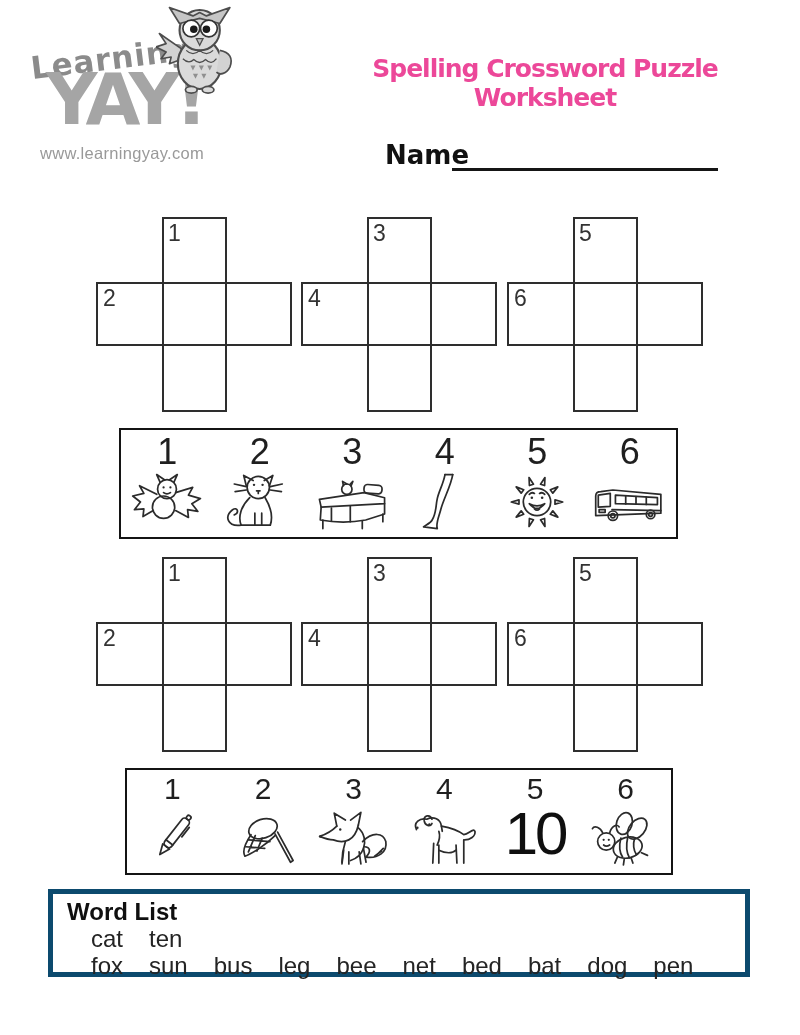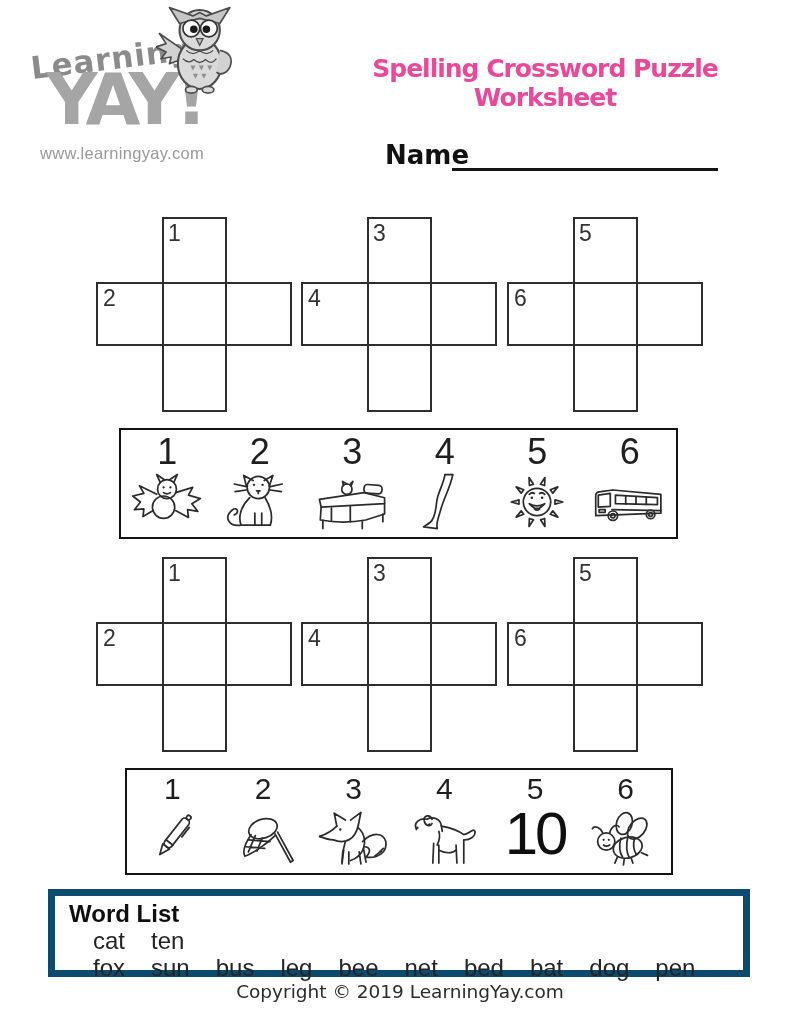--- a/index.html
+++ b/index.html
@@ -30,21 +30,21 @@
 
   
   .clue-box{position:absolute;border:2px solid #141414;box-sizing:border-box;display:flex;background:#fff;}
   .clue-item{flex:1;display:flex;flex-direction:column;align-items:center;padding-top:3px;}
   .clue-num{font-size:36px;font-weight:300;color:#1f1f1f;line-height:1.05;}
   #clue-box-2 .clue-num{font-size:30px;}
   .clue-img{display:block;margin-top:1px;}
   .ten-text{font-size:60px;font-weight:400;letter-spacing:-3px;line-height:58px;color:#0f0f0f;}
 
   
-  .wordbox{position:absolute;left:48px;top:889px;width:702px;height:88px;border:7px solid #0c4a6e;box-sizing:border-box;}
+  .wordbox{position:absolute;left:48px;top:889px;width:702px;height:88px;border:5px solid #0c4a6e;box-sizing:border-box;}
   .wl-title{margin:5px 0 0 14px;font-size:24px;font-weight:bold;color:#0f0f0f;line-height:26px;}
   .wl-row{display:flex;gap:26px;padding-left:38px;font-size:24px;font-weight:300;color:#242424;line-height:27px;}
 
   
   .foot1{position:absolute;left:0;top:981px;width:800px;text-align:center;
          font-family:"DejaVu Sans",sans-serif;font-size:18.5px;color:#2b2b2b;}
   .foot2{position:absolute;left:0;top:1003px;width:800px;text-align:center;
          font-family:"DejaVu Sans",sans-serif;font-size:18.5px;color:#2b2b2b;}
 
   svg.line{stroke:#2b2b2b;stroke-width:2;fill:none;stroke-linecap:round;stroke-linejoin:round;}
@@ -288,15 +288,14 @@
       <span>leg</span>
       <span>bee</span>
       <span>net</span>
       <span>bed</span>
       <span>bat</span>
       <span>dog</span>
       <span>pen</span>
     </div>
   </div>
 
-  <div class="foot1">Copyright © 2019 LearningYay.com</div>
 
 </div>
 
 </body></html>

